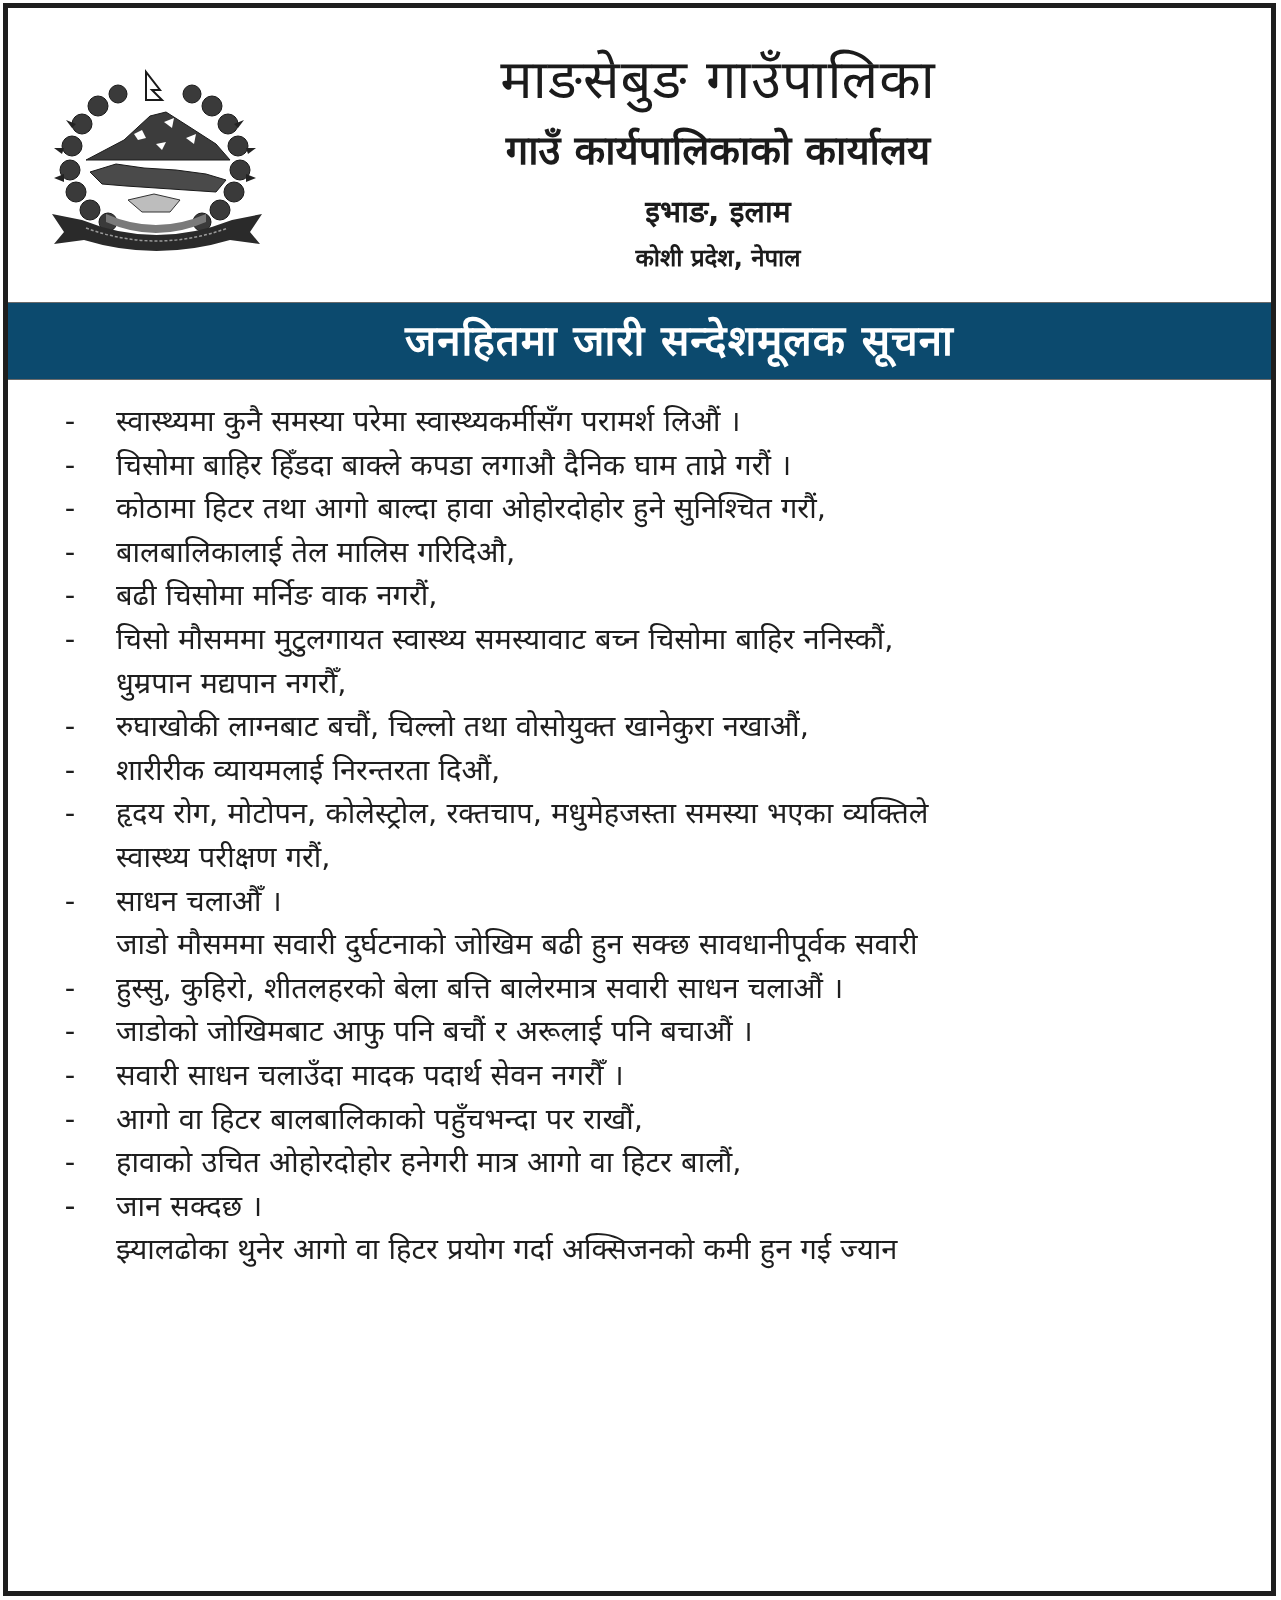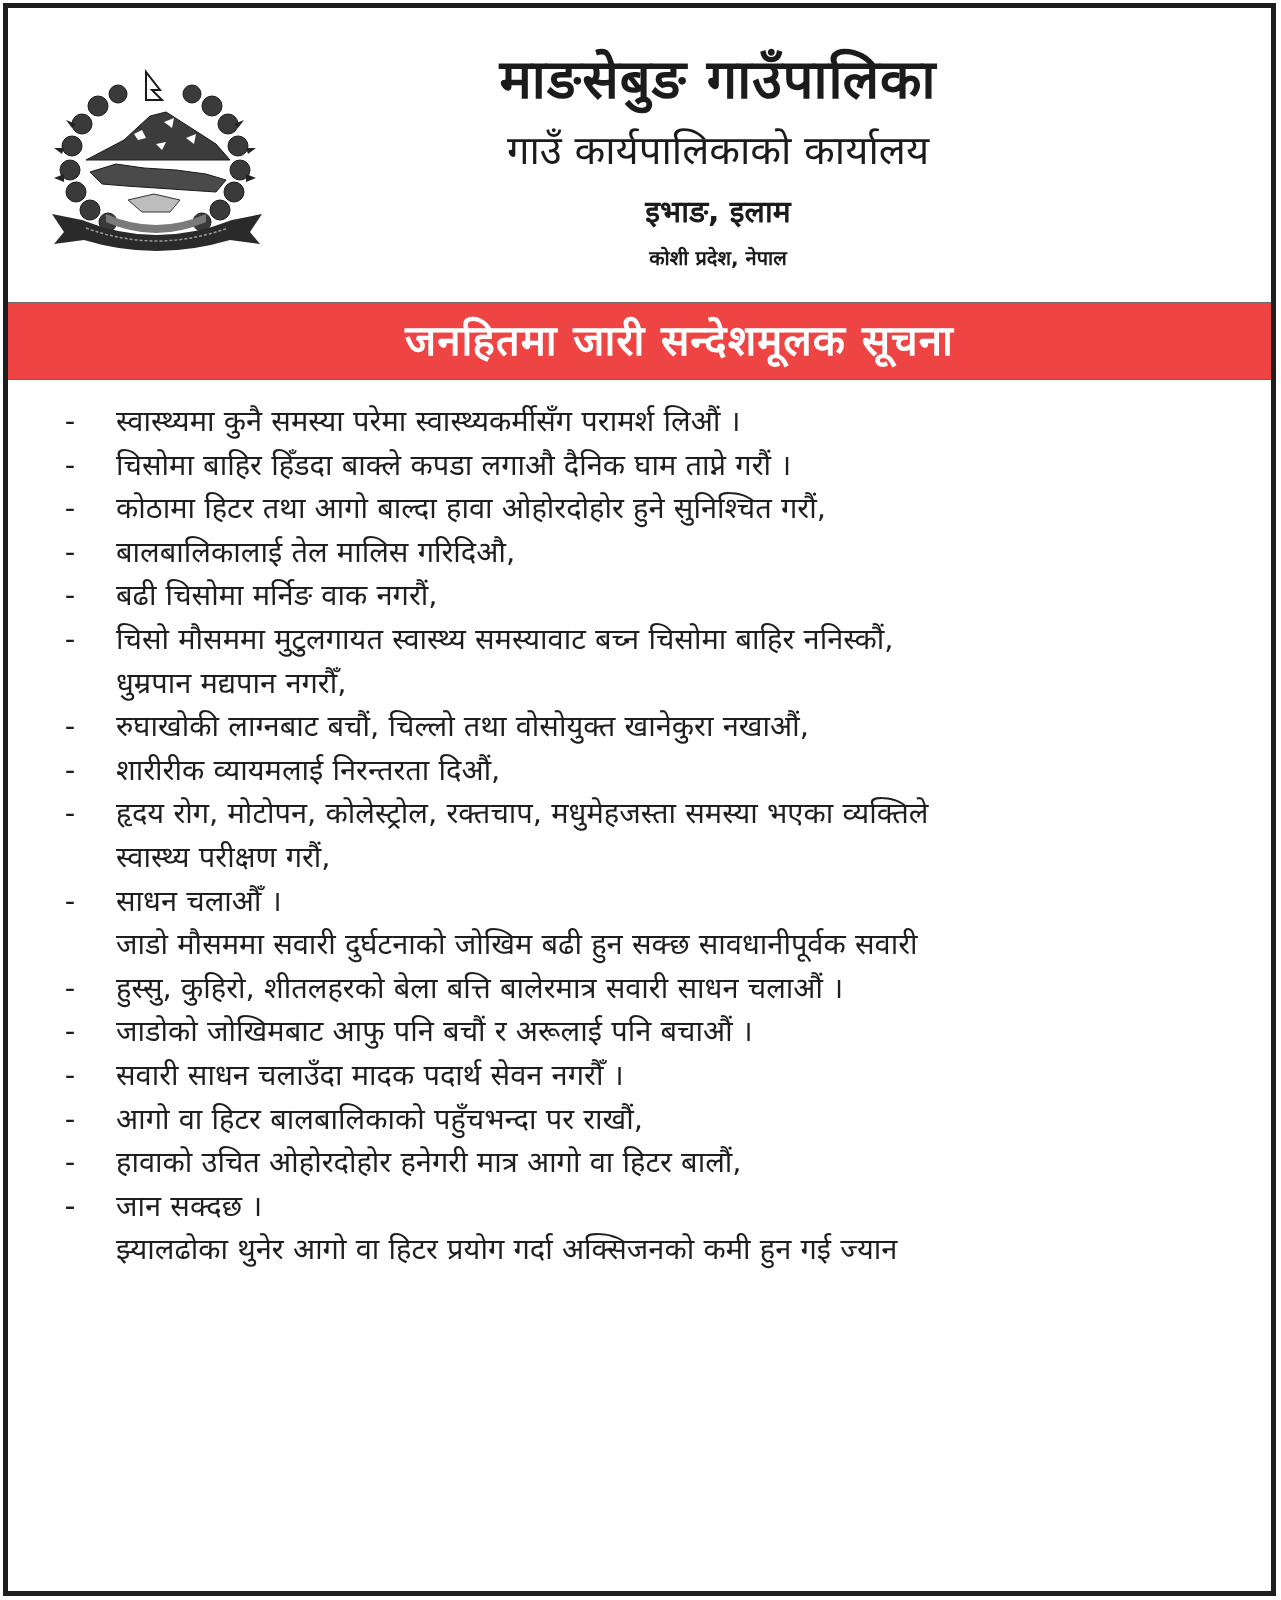--- a/index.html
+++ b/index.html
@@ -39,54 +39,54 @@
     }
     .title-block {
       position: absolute;
       left: 260px;
       top: 36px;
       width: 900px;
       text-align: center;
     }
     .title-main {
       font-size: 54px;
-      font-weight: bold;
+      font-weight: normal;
       line-height: 72px;
       letter-spacing: 1px;
       color: #1b1b1b;
     }
     .title-sub {
       font-size: 40px;
-      font-weight: normal;
+      font-weight: bold;
       line-height: 60px;
       margin-top: 4px;
       color: #1b1b1b;
     }
     .title-loc {
       font-size: 30px;
       font-weight: bold;
       line-height: 44px;
       margin-top: 10px;
       color: #1b1b1b;
     }
     .title-prov {
-      font-size: 20px;
+      font-size: 24px;
       font-weight: bold;
       line-height: 44px;
       margin-top: 2px;
       color: #1b1b1b;
     }
     
     .banner {
       position: absolute;
       left: 0;
       top: 294px;
       width: 100%;
       height: 78px;
-      background: #ef4444;
+      background: #0c4a6e;
       border-top: 1px solid #6a6a6a;
       border-bottom: 1px solid #6a6a6a;
       display: flex;
       align-items: center;
       justify-content: center;
     }
     .banner-text {
       color: #ffffff;
       font-size: 42px;
       font-weight: bold;

